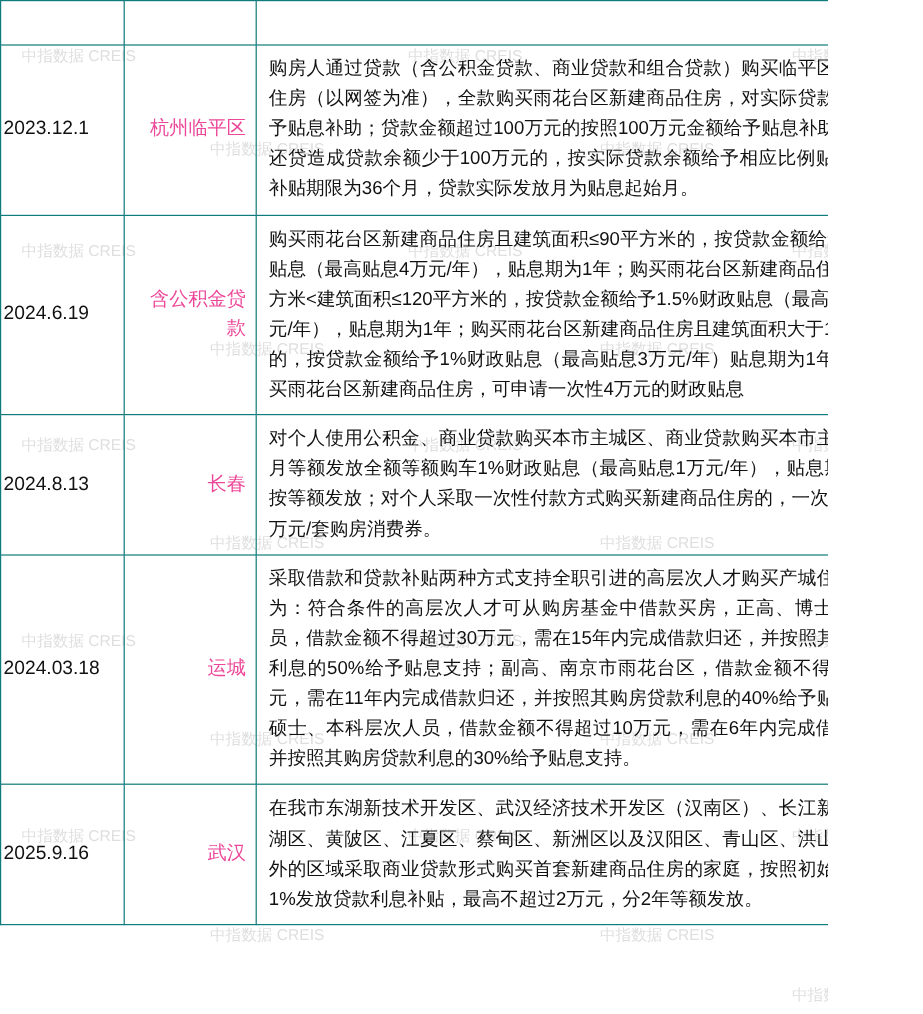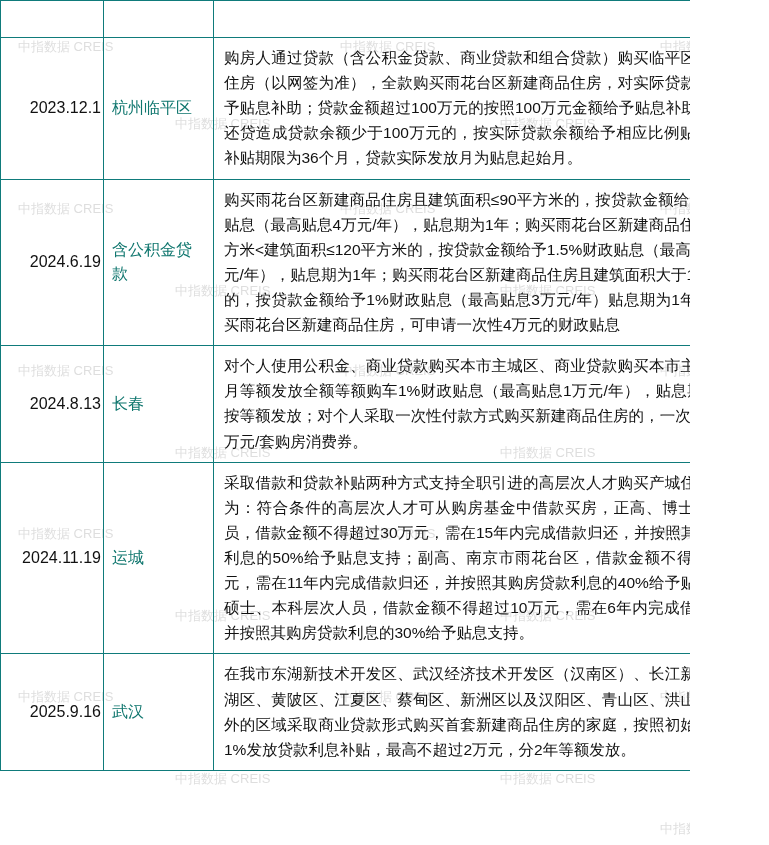--- a/index.html
+++ b/index.html
@@ -39,29 +39,29 @@
     height: 34px;
     text-align: center;
     letter-spacing: 1px;
     border: 1px solid #0d7a7a;
   }
   col.c-date { width: 103px; }
   col.c-city { width: 110px; }
   col.c-content { width: 556px; }
 
   td.date-cell {
-    text-align: right;
+    text-align: left;
     font-size: 16px;
     color: #111111;
     padding: 4px 2px;
   }
   td.city-cell {
-    text-align: left;
+    text-align: right;
     font-size: 16px;
-    color: #0f766e;
+    color: #ec4899;
     padding: 6px 8px;
     line-height: 1.5;
   }
   td.content-cell {
     text-align: justify;
     text-justify: inter-ideograph;
     font-size: 15.5px;
     color: #111111;
     line-height: 1.62;
     padding: 7px 10px 8px 10px;
@@ -141,21 +141,21 @@
         <td class="date-cell">2024.6.19</td>
         <td class="city-cell">含公积金贷款</td>
         <td class="content-cell">购买雨花台区新建商品住房且建筑面积≤90平方米的，按贷款金额给予2%财政贴息（最高贴息4万元/年），贴息期为1年；购买雨花台区新建商品住房且90平方米&lt;建筑面积≤120平方米的，按贷款金额给予1.5%财政贴息（最高贴息3.5万元/年），贴息期为1年；购买雨花台区新建商品住房且建筑面积大于120平方米的，按贷款金额给予1%财政贴息（最高贴息3万元/年）贴息期为1年；全款购买雨花台区新建商品住房，可申请一次性4万元的财政贴息</td>
       </tr>
       <tr>
         <td class="date-cell">2024.8.13</td>
         <td class="city-cell">长春</td>
         <td class="content-cell">对个人使用公积金、商业贷款购买本市主城区、商业贷款购买本市主城区，按月等额发放全额等额购车1%财政贴息（最高贴息1万元/年），贴息期为3年，按等额发放；对个人采取一次性付款方式购买新建商品住房的，一次性发放1.5万元/套购房消费券。</td>
       </tr>
       <tr>
-        <td class="date-cell">2024.11.19</td>
+        <td class="date-cell">2024.03.18</td>
         <td class="city-cell">运城</td>
         <td class="content-cell">采取借款和贷款补贴两种方式支持全职引进的高层次人才购买产城住房。具体为：符合条件的高层次人才可从购房基金中借款买房，正高、博士后层次人员，借款金额不得超过30万元，需在15年内完成借款归还，并按照其购房贷款利息的50%给予贴息支持；副高、南京市雨花台区，借款金额不得超过20万元，需在11年内完成借款归还，并按照其购房贷款利息的40%给予贴息支持；硕士、本科层次人员，借款金额不得超过10万元，需在6年内完成借款归还，并按照其购房贷款利息的30%给予贴息支持。</td>
       </tr>
       <tr>
         <td class="date-cell">2025.9.16</td>
         <td class="city-cell">武汉</td>
         <td class="content-cell">在我市东湖新技术开发区、武汉经济技术开发区（汉南区）、长江新区、东西湖区、黄陂区、江夏区、蔡甸区、新洲区以及汉阳区、青山区、洪山区三环线外的区域采取商业贷款形式购买首套新建商品住房的家庭，按照初始贷款金额1%发放贷款利息补贴，最高不超过2万元，分2年等额发放。</td>
       </tr>
     </tbody>
   </table>

